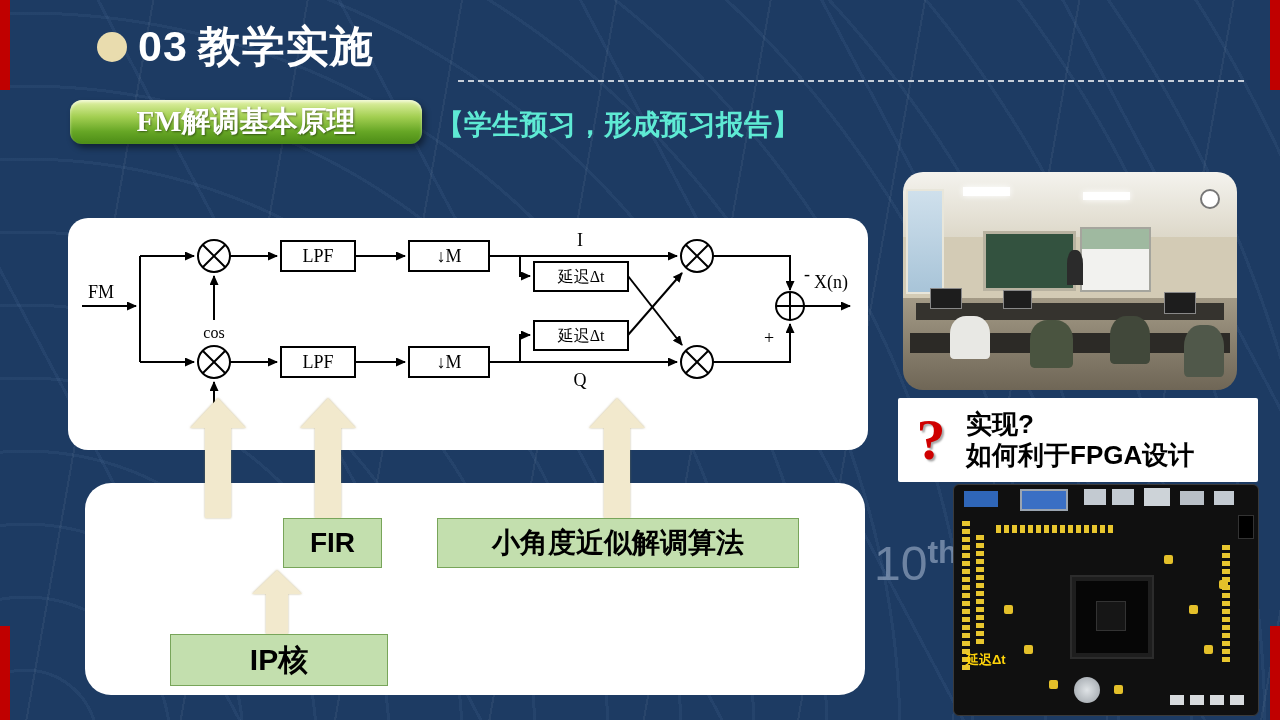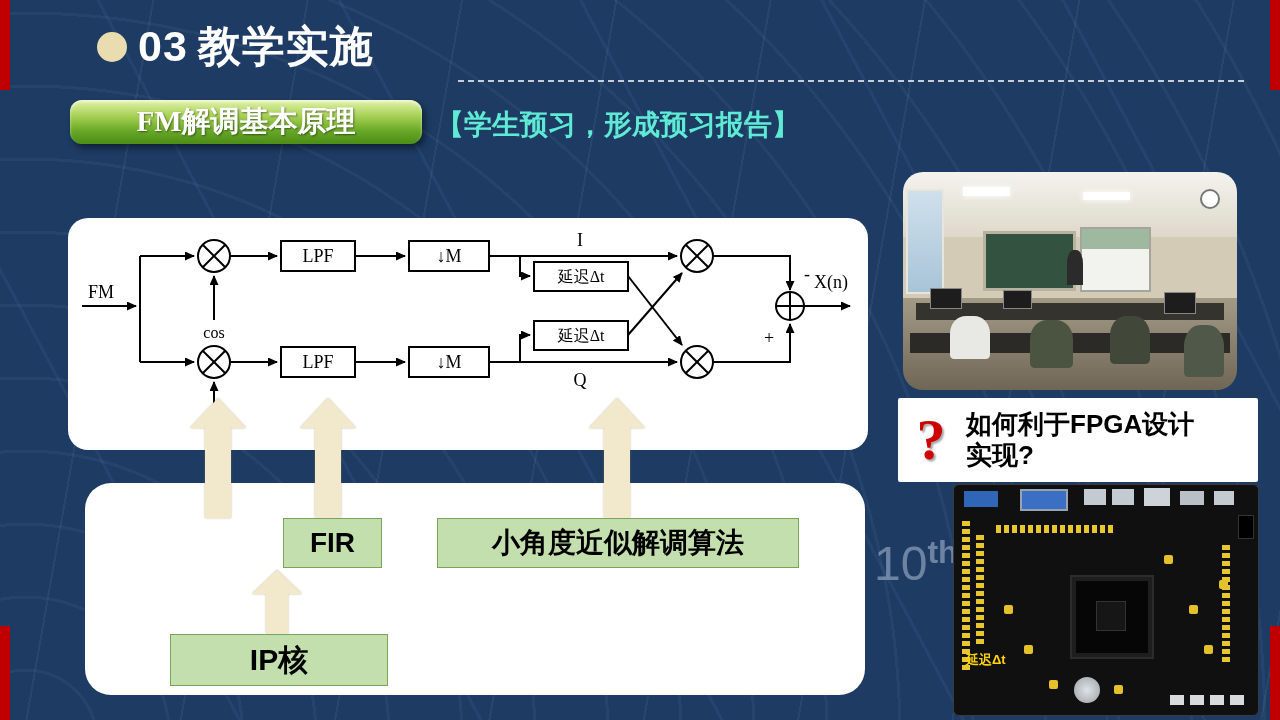--- a/index.html
+++ b/index.html
@@ -200,22 +200,22 @@
     <div class="cp" style="left:14%;top:66%;width:12%;height:20%;background:#e8e8e4;border-radius:40% 40% 10% 10%;"></div>
     <div class="cp" style="left:38%;top:68%;width:13%;height:22%;background:#4a5440;border-radius:40% 40% 10% 10%;"></div>
     <div class="cp" style="left:62%;top:66%;width:12%;height:22%;background:#41483a;border-radius:40% 40% 10% 10%;"></div>
     <div class="cp" style="left:84%;top:70%;width:12%;height:24%;background:#50584a;border-radius:40% 40% 10% 10%;"></div>
     <div class="cp" style="left:49%;top:36%;width:5%;height:16%;background:#2b2b2b;border-radius:40% 40% 0 0;"></div>
   </div>
 
   <div class="qbox">
     <span class="qmark">?</span>
     <div class="qtext">
+      <div>实现?</div>
       <div>如何利于FPGA设计</div>
-      <div>实现?</div>
     </div>
   </div>
 
   <div class="watermark"><span>10</span><sup>th</sup></div>
 
   <div class="photo fpga">
     <div class="fp" style="left:10px;top:6px;width:34px;height:16px;background:#2f66b8;"></div>
     <div class="fp" style="left:66px;top:4px;width:44px;height:18px;background:#3a6fc4;border:2px solid #9aa4b0;"></div>
     <div class="fp" style="left:130px;top:4px;width:22px;height:16px;background:#c3cad1;"></div>
     <div class="fp" style="left:158px;top:4px;width:22px;height:16px;background:#c3cad1;"></div>

